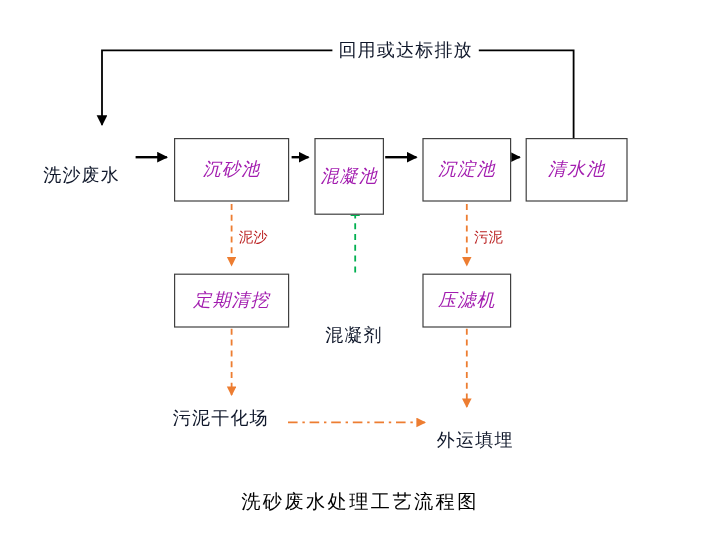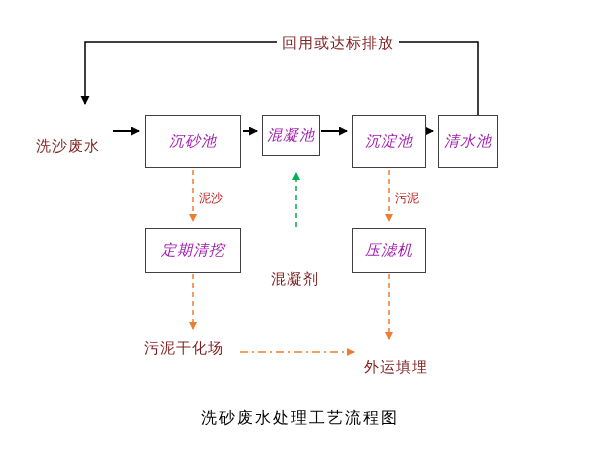--- a/index.html
+++ b/index.html
@@ -7,21 +7,21 @@
   .canvas{
     position:relative;width:600px;height:450px;background:#ffffff;
     outline:1px solid #d9d9d9;overflow:hidden;
   }
   .lines{position:absolute;left:0;top:0;}
   .box{
     position:absolute;box-sizing:border-box;border:1px solid #404040;
     background:#ffffff;display:flex;align-items:center;justify-content:center;
     font-size:15px;color:#a21caf;letter-spacing:1px;font-style:italic;
   }
-  .lbl{position:absolute;font-size:15px;color:#7f1d1d;white-space:nowrap;letter-spacing:1px;}
+  .lbl{position:absolute;font-size:15px;color:#0f172a;white-space:nowrap;letter-spacing:1px;}
   .lbl-small{position:absolute;font-size:12px;color:#b91c1c;white-space:nowrap;}
   .feedback-lbl{background:#ffffff;padding:0 5px;line-height:17px;}
   .title{position:absolute;left:0;top:408px;width:600px;text-align:center;
     font-size:16px;color:#000000;letter-spacing:2px;}
 </style>
 </head>
 <body>
 
 <div class="canvas">
 
@@ -52,23 +52,23 @@
     <line x1="240" y1="352" x2="354" y2="352" stroke-width="1.5" stroke-dasharray="8,4,2,4" marker-end="url(#mk-orange)" stroke="#ED7D31"></line>
 
     <line x1="296" y1="227" x2="296" y2="173" stroke-width="1.5" stroke-dasharray="5,4" marker-end="url(#mk-green)" stroke="#00B050"></line>
   </svg>
 
   <div class="lbl feedback-lbl" style="left:277px;top:34px;">回用或达标排放</div>
 
   <div class="lbl" style="left:36px;top:137px;">洗沙废水</div>
 
   <div class="box" style="left:145px;top:115px;width:96px;height:53px;">沉砂池</div>
-  <div class="box" style="left:262px;top:115px;width:58px;height:41px;">混凝池</div>
+  <div class="box" style="left:262px;top:115px;width:58px;height:64px;">混凝池</div>
   <div class="box" style="left:352px;top:115px;width:74px;height:53px;text-align:center;">沉淀池</div>
-  <div class="box" style="left:438px;top:115px;width:60px;height:53px;">清水池</div>
+  <div class="box" style="left:438px;top:115px;width:85px;height:53px;">清水池</div>
 
   <div class="box" style="left:145px;top:228px;width:96px;height:45px;text-align:right;">定期清挖</div>
   <div class="box" style="left:352px;top:228px;width:74px;height:45px;">压滤机</div>
 
   <div class="lbl-small" style="left:199px;top:190px;">泥沙</div>
   <div class="lbl-small" style="left:395px;top:190px;">污泥</div>
 
   <div class="lbl" style="left:271px;top:244px;margin-top:26px;">混凝剂</div>
 
   <div class="lbl" style="left:144px;top:339px;">污泥干化场</div>

